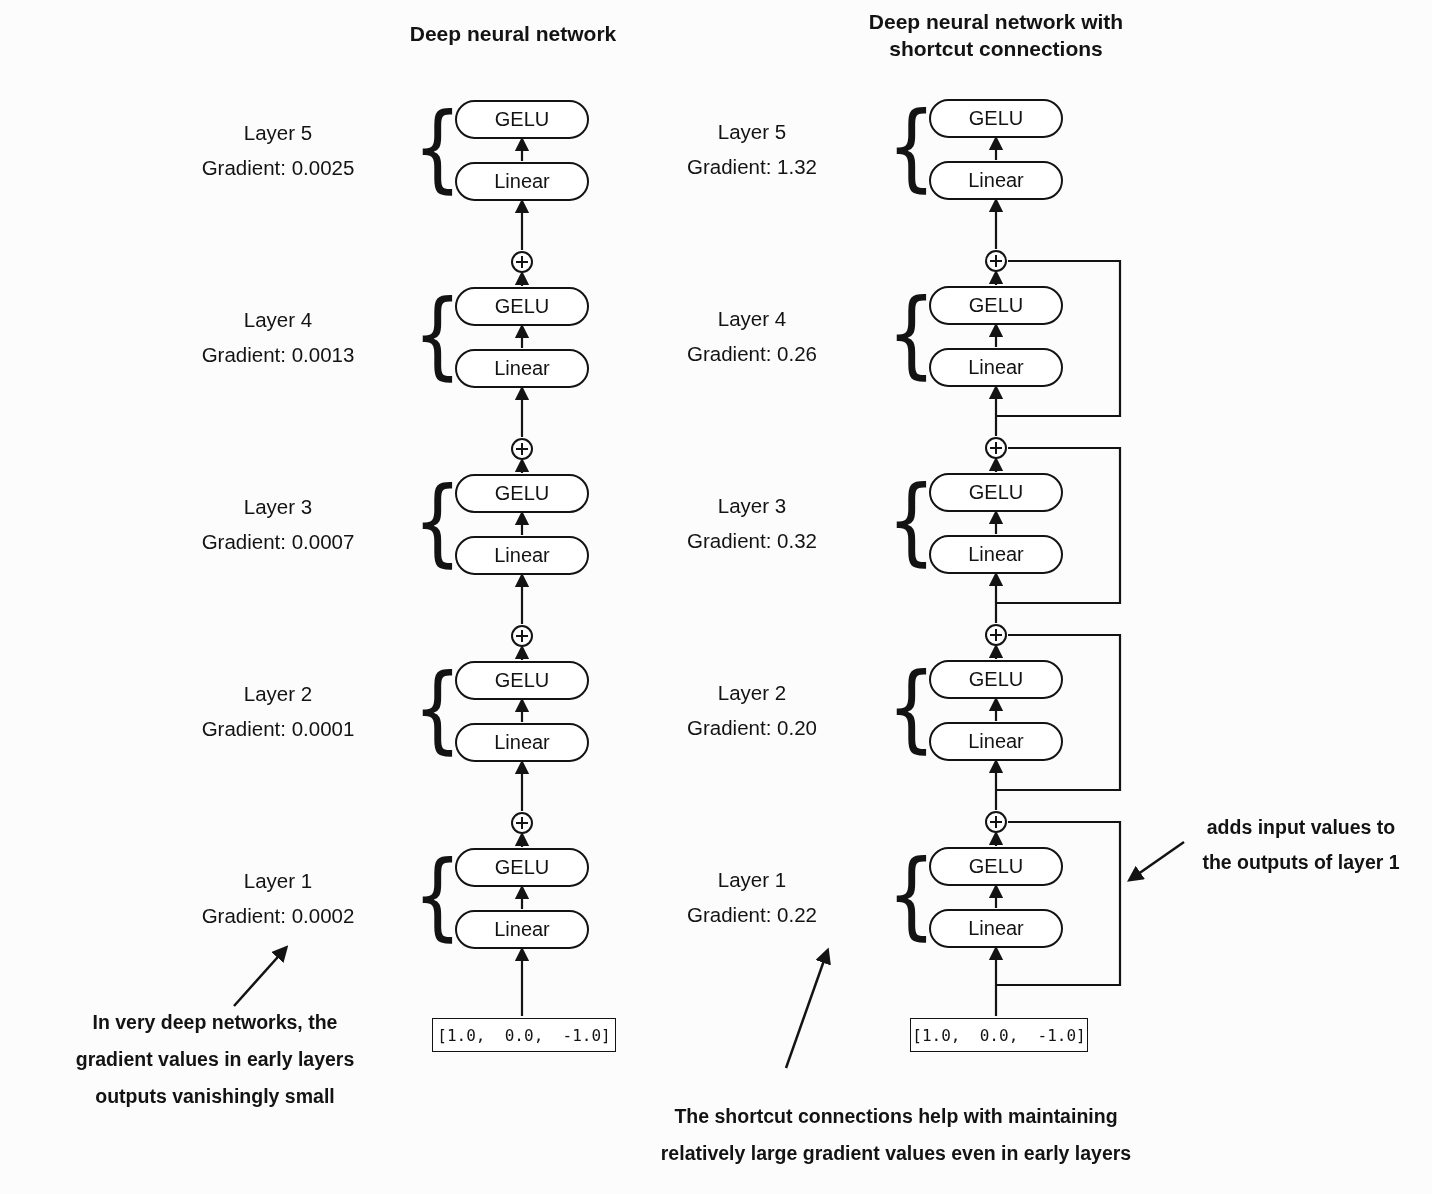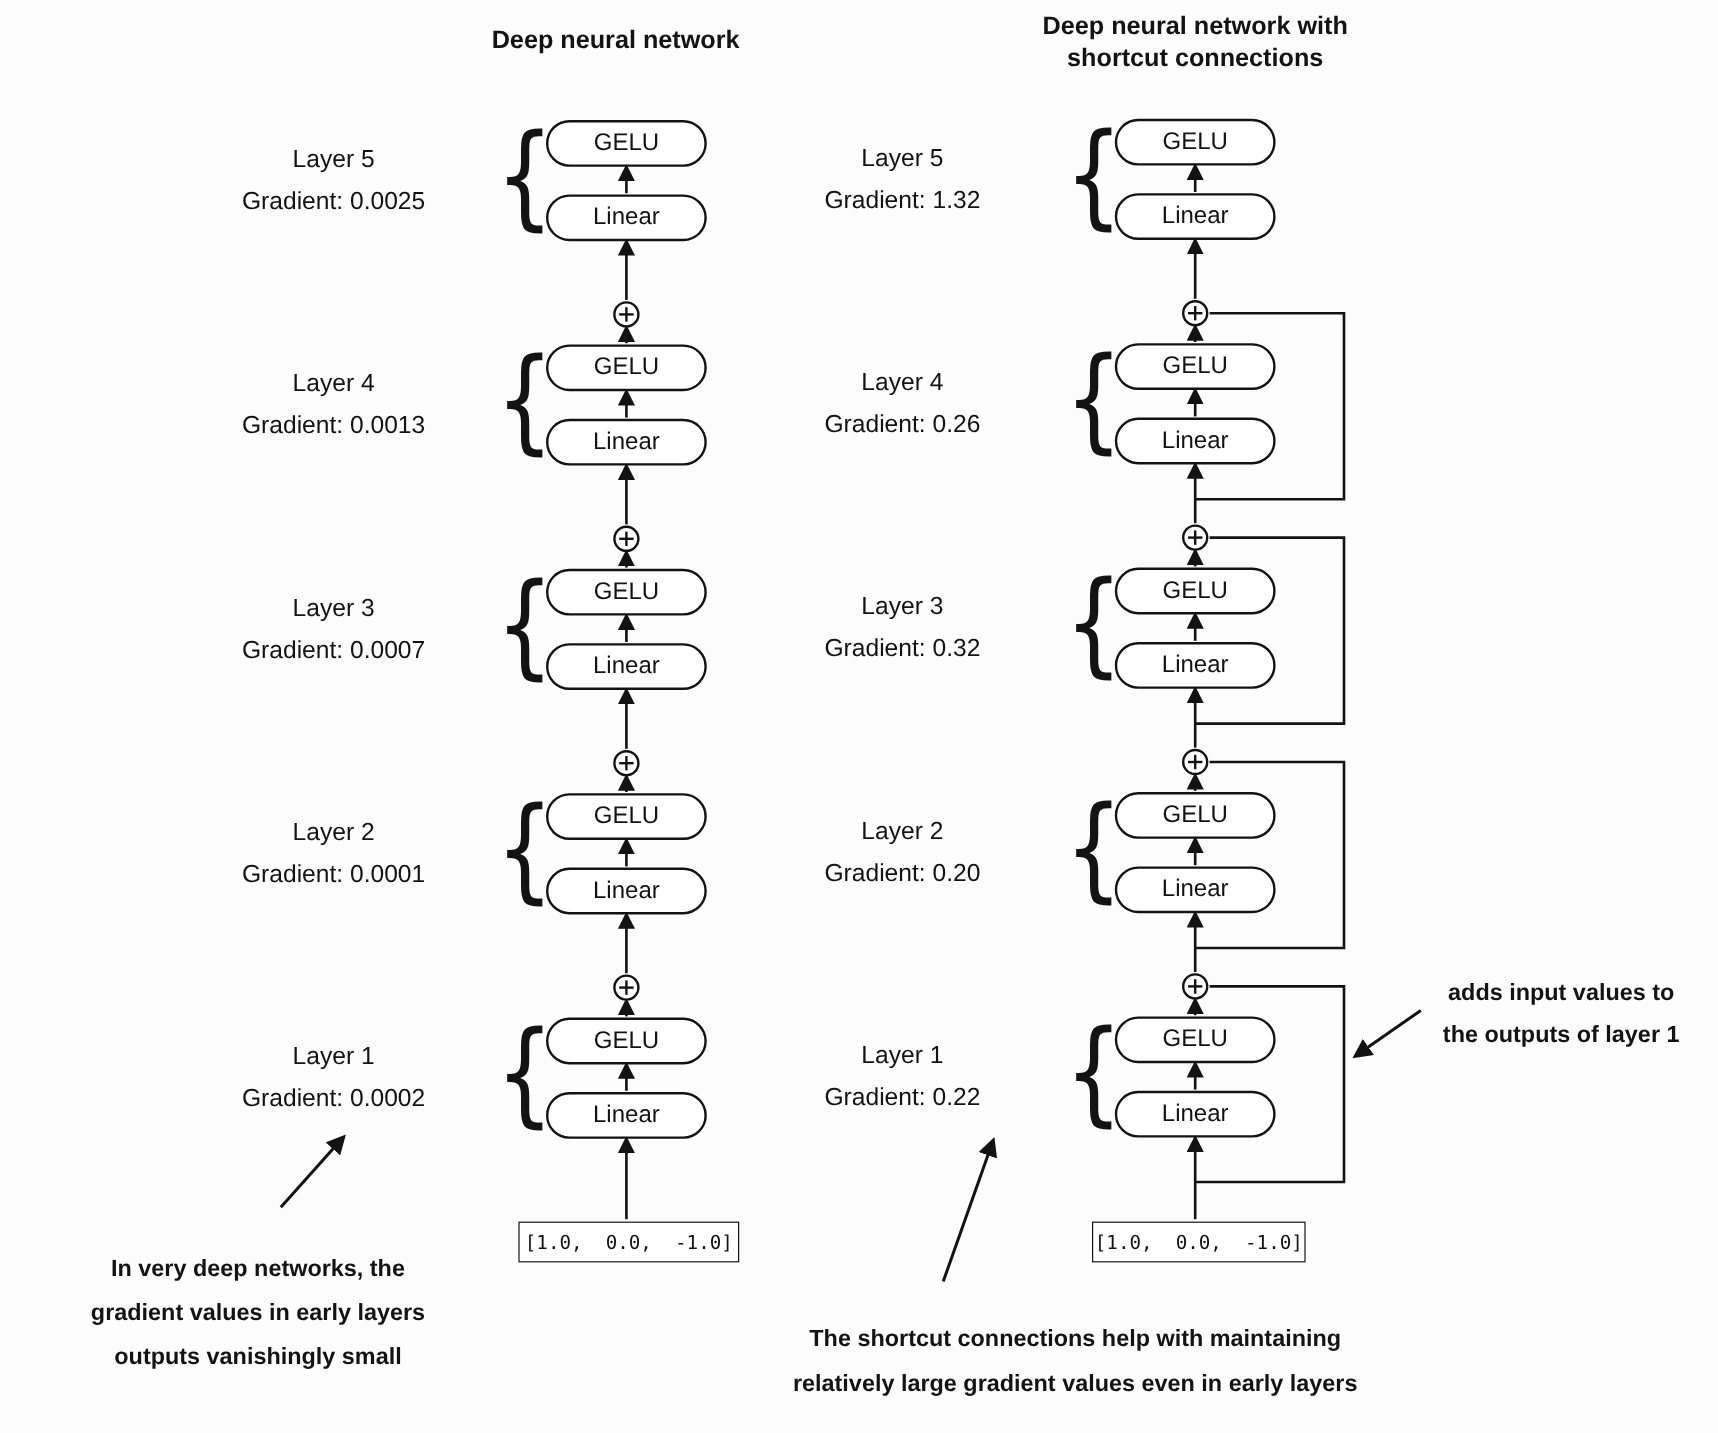--- a/index.html
+++ b/index.html
@@ -202,21 +202,21 @@
     </div>
 
     <div class="plus-circle" style="left:985px; top:811px;"></div>
     <div class="plus-circle" style="left:985px; top:624px;"></div>
     <div class="plus-circle" style="left:985px; top:437px;"></div>
     <div class="plus-circle" style="left:985px; top:250px;"></div>
 
     <div class="input-box" style="left:910px; top:1018px; width:178px;">[1.0,  0.0,  -1.0]</div>
   </div>
 
-  <div class="note" style="left:55px; top:1004px; width:320px;margin-top:35px;">
+  <div class="note" style="left:55px; top:1004px; width:320px;">
     <div>In very deep networks, the</div>
     <div>gradient values in early layers</div>
     <div>outputs vanishingly small</div>
   </div>
 
   <div class="note" style="left:646px; top:1098px; width:500px;">
     <div>The shortcut connections help with maintaining</div>
     <div>relatively large gradient values even in early layers</div>
   </div>
 

